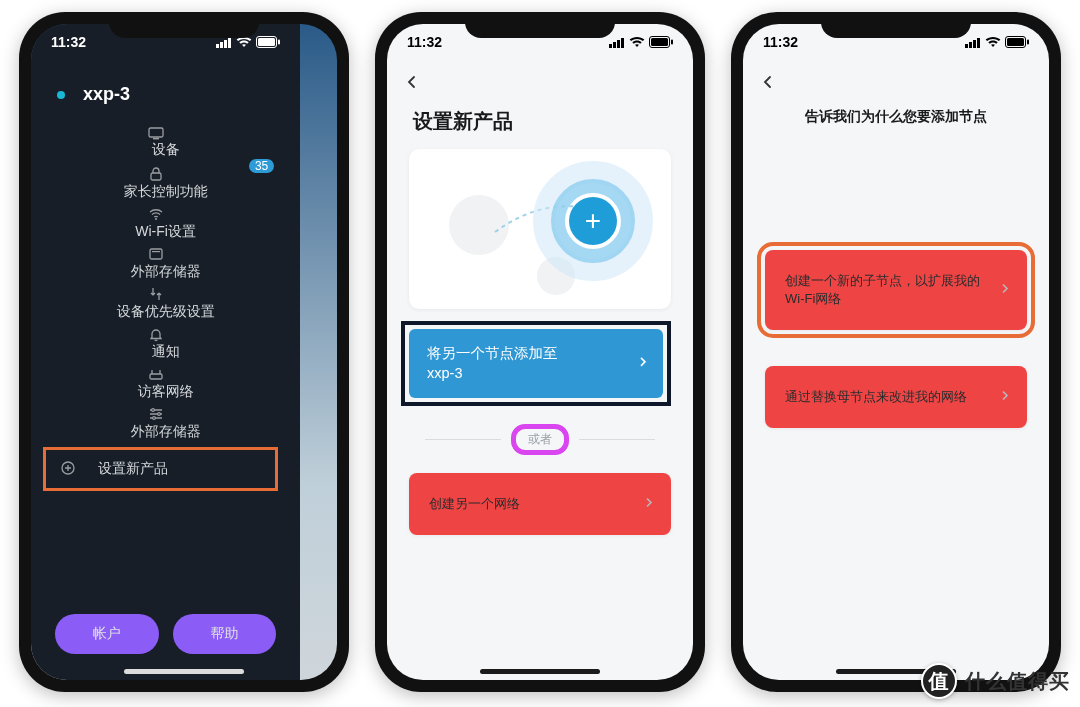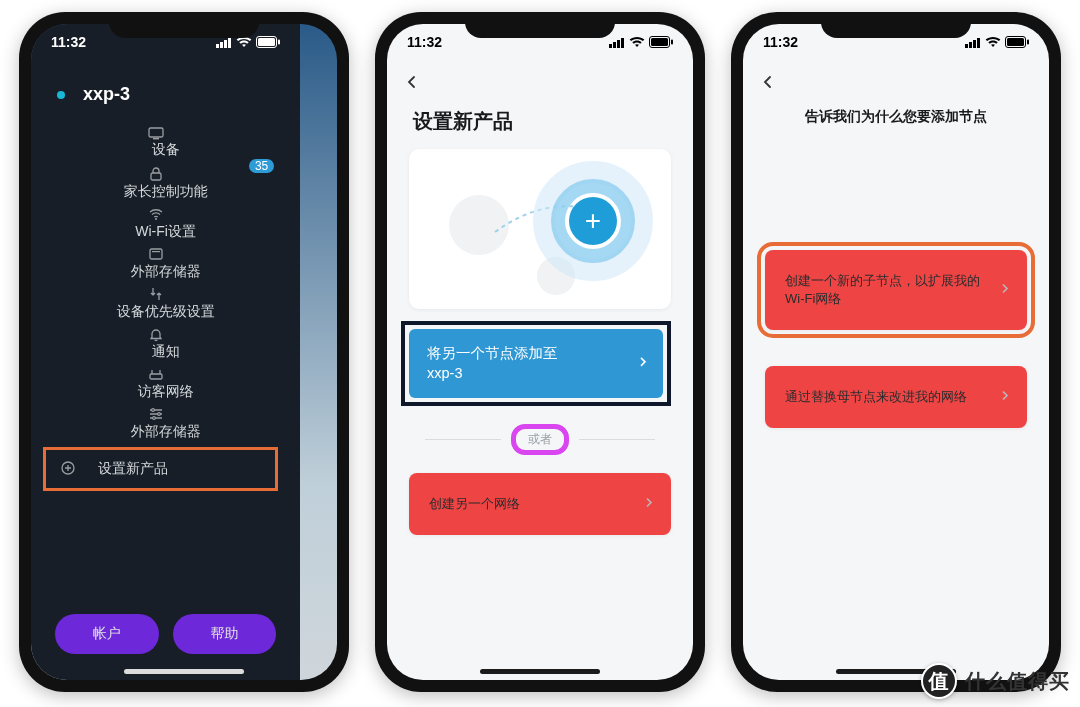--- a/index.html
+++ b/index.html
@@ -136,21 +136,21 @@
     color:#d5d8db; font-size:14px;
   }
   .hl-box .mi-icon { width:18px; margin-right:20px; opacity:0.75; }
   
   .bottom-btns {
     display:flex; gap:14px;
     padding: 18px 24px 26px 24px;
   }
   .pillbtn {
     flex:1; height:40px;
-    background:#6d28d9;
+    background:#8b5cf6;
     border-radius:22px;
     color:#e0e2e4;
     font-size:14px;
     display:flex; align-items:center; justify-content:center;
   }
   
   .topnav {
     height:44px;
     display:flex; align-items:center;
     padding:0 12px;

